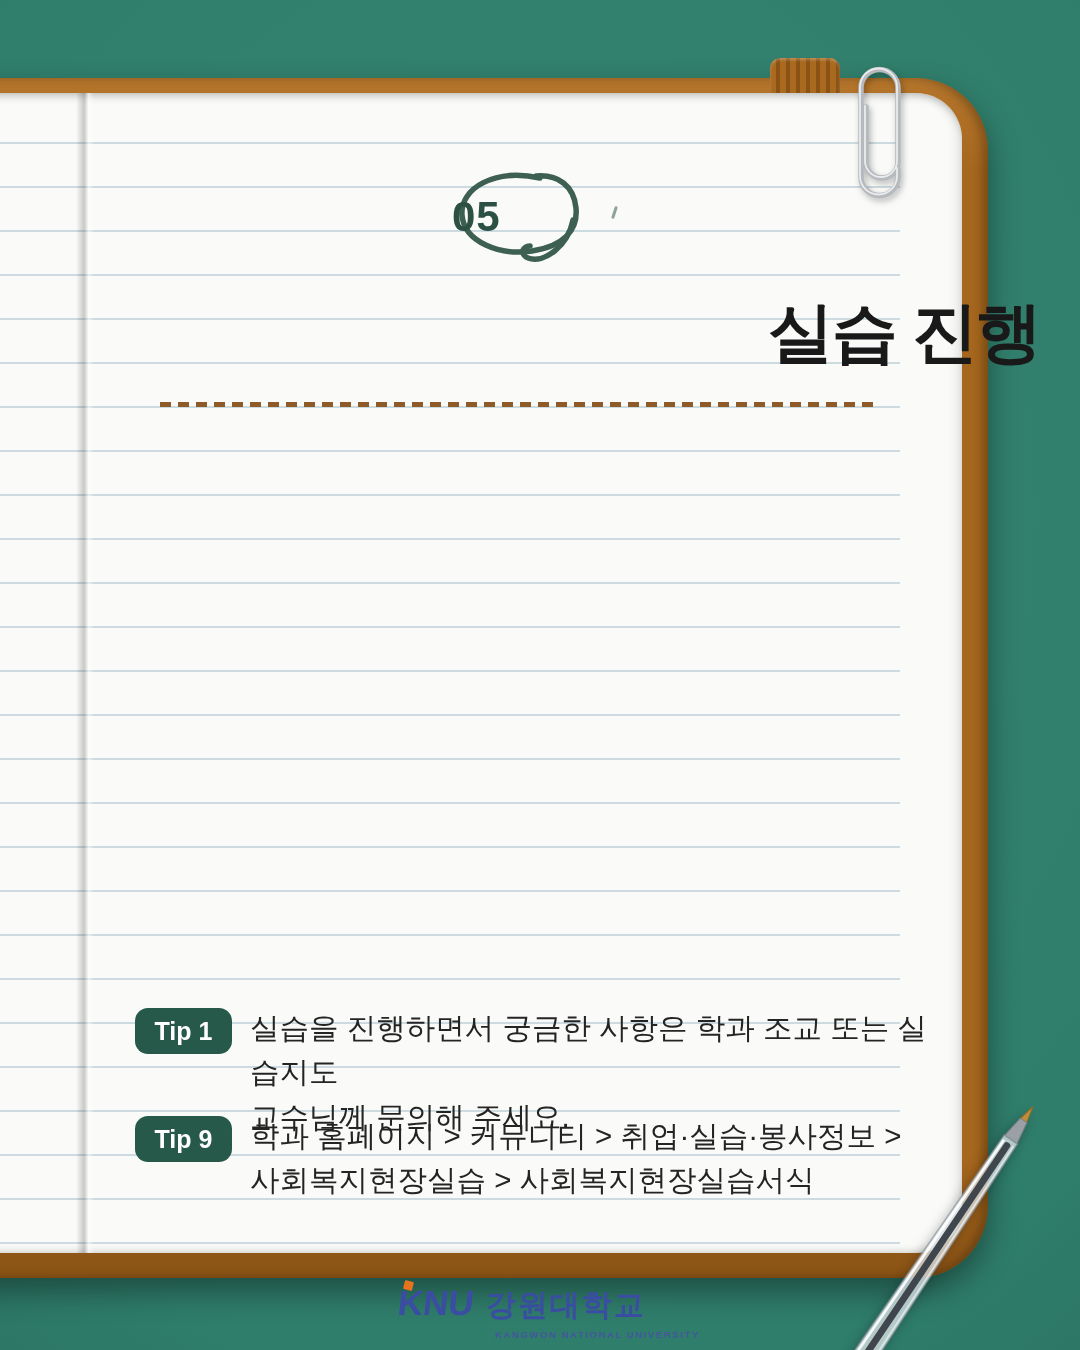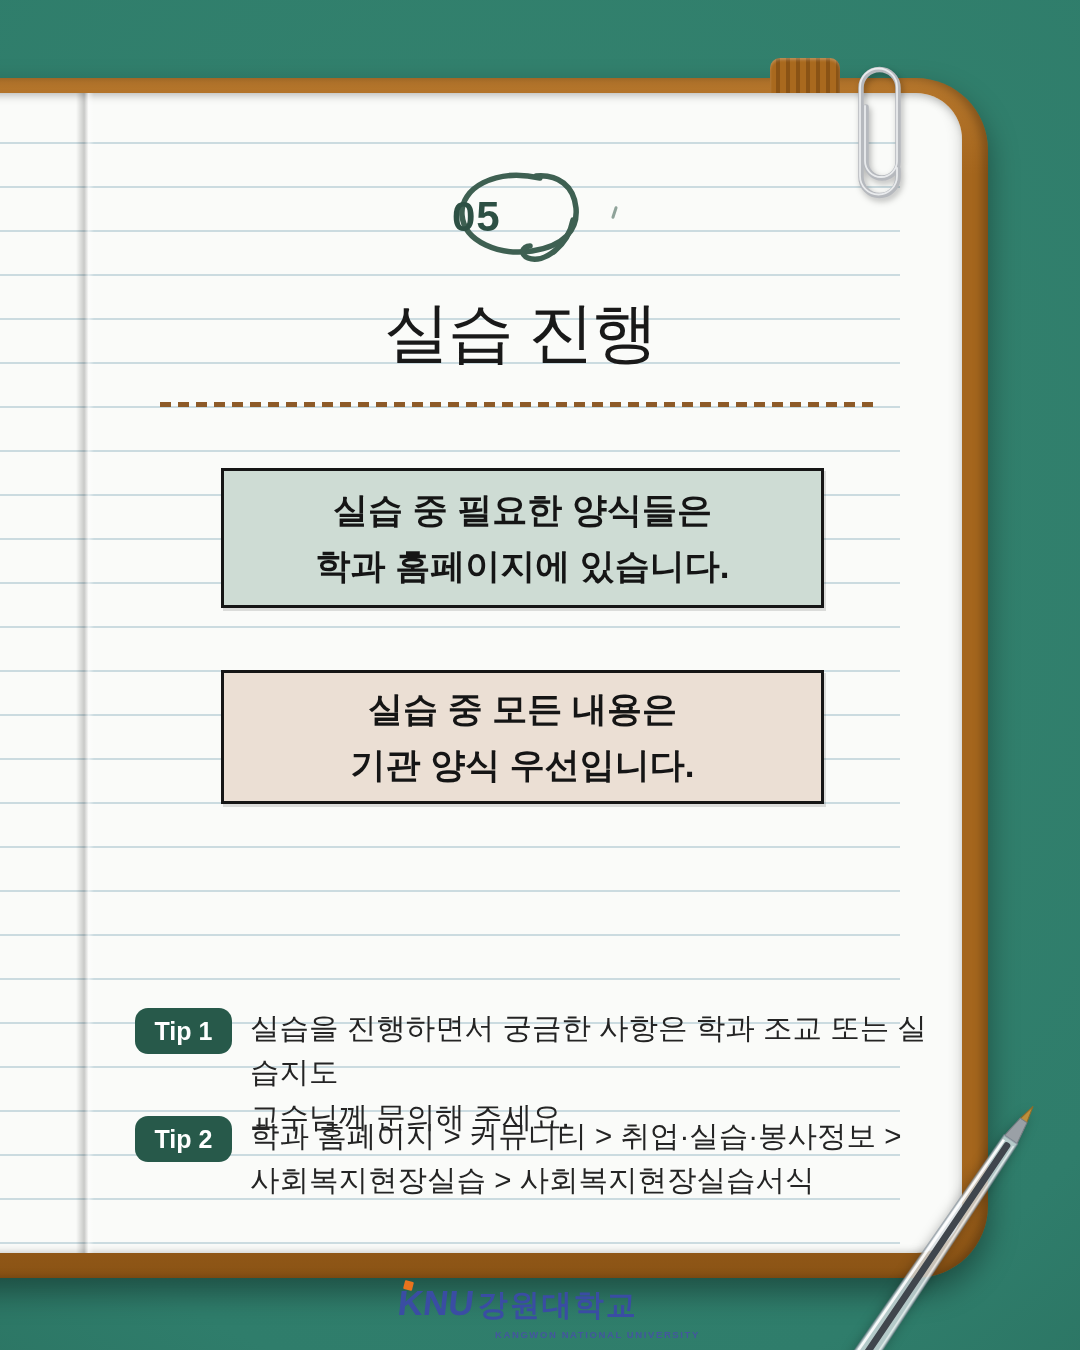--- a/index.html
+++ b/index.html
@@ -28,22 +28,22 @@
   .page-fold{position:absolute;left:76px;top:93px;width:18px;height:1160px;z-index:4;
     background:linear-gradient(90deg,rgba(0,0,0,0) 0%,rgba(0,0,0,.20) 45%,rgba(255,255,255,.5) 70%,rgba(0,0,0,0) 100%);}
 
   
   .content{position:absolute;left:0;top:0;width:1040px;height:1350px;z-index:5;}
   .badge-svg{position:absolute;left:430px;top:160px;overflow:visible;}
   .badge-number{position:absolute;left:452px;top:193px;width:128px;text-align:left;
     font-size:42px;font-weight:bold;color:#2d5044;letter-spacing:1px;}
   .tiny-mark{position:absolute;left:613px;top:206px;width:3px;height:13px;background:#6b8579;
     border-radius:2px;transform:rotate(18deg);opacity:.75;}
-  .page-title{position:absolute;left:0;top:288px;width:1040px;text-align:center;
-    font-size:66px;font-weight:400;color:#191919;letter-spacing:-2px;}
+  .page-title{position:absolute;left:0;top:288px;width:1040px;text-align:right;
+    font-size:66px;font-weight:700;color:#191919;letter-spacing:-2px;}
   .divider{position:absolute;left:160px;top:402px;width:718px;height:5px;
     background:repeating-linear-gradient(90deg,#8d5a28 0 11px,transparent 11px 18px);}
 
   .notice-box{position:absolute;left:221px;width:597px;border:3px solid #161616;
     display:flex;flex-direction:column;align-items:center;justify-content:center;
     font-size:35px;font-weight:800;color:#151515;line-height:1.6;text-align:center;
     box-shadow:2px 3px 0 rgba(0,0,0,.12);}
   .box-forms{top:468px;height:134px;background:#cedcd4;}
   .box-priority{top:670px;height:128px;background:#ebdfd4;}
 
@@ -59,21 +59,21 @@
     filter:drop-shadow(2px 3px 3px rgba(0,0,0,.28));}
   .pen{position:absolute;left:830px;top:1080px;z-index:7;overflow:visible;
     filter:drop-shadow(-4px 6px 6px rgba(0,0,0,.30));}
 
   
   .logo{position:absolute;left:398px;top:1283px;z-index:2;color:#3a4da3;}
   .logo-row{display:flex;align-items:baseline;}
   .logo-mark{position:absolute;left:6px;top:-2px;width:9px;height:9px;background:#e8731d;
     border-radius:1px;transform:rotate(14deg);}
   .logo-acronym{font-size:35px;font-weight:900;transform:skewX(-6deg);letter-spacing:0px;color:#3a4da3;}
-  .logo-korean{font-size:30px;font-weight:800;margin-left:4px;color:#3a4da3;letter-spacing:2px;}
+  .logo-korean{font-size:30px;font-weight:800;margin-left:12px;color:#3a4da3;letter-spacing:2px;}
   .logo-subtext{font-size:9.5px;font-weight:bold;letter-spacing:1.6px;color:#44569f;margin:3px 12px 0 97px;}
 </style>
 </head>
 <body>
 
 <div class="stage">
 
   <div class="cover"></div>
   <div class="pen-loop"></div>
   <div class="paper"></div>
@@ -85,40 +85,32 @@
       <path d="M 110 18 C 65 8, 30 28, 32 55 C 34 82, 70 96, 102 91
                C 134 86, 148 70, 146 48 C 144 26, 128 14, 106 16" fill="none" stroke="#3e6052" stroke-width="5.5" stroke-linecap="round"></path>
       <path d="M 143 60 C 138 86, 114 104, 98 98 C 90 95, 92 86, 100 86" fill="none" stroke="#3e6052" stroke-width="5.5" stroke-linecap="round"></path>
     </svg>
     <div class="badge-number">05</div>
     <div class="tiny-mark"></div>
 
     <div class="page-title">실습 진행</div>
     <div class="divider"></div>
 
-    <div class="notice-box box-forms">
-      <div>실습 중 필요한 양식들은</div>
-      <div>학과 홈페이지에 있습니다.</div>
-    </div>
 
-    <div class="notice-box box-priority">
-      <div>실습 중 모든 내용은</div>
-      <div>기관 양식 우선입니다.</div>
-    </div>
 
     <div class="tip-row tip-1">
       <div class="tip-badge">Tip 1</div>
       <div class="tip-text">
         <div>실습을 진행하면서 궁금한 사항은 학과 조교 또는 실습지도</div>
         <div>교수님께 문의해 주세요.</div>
       </div>
     </div>
 
     <div class="tip-row tip-2">
-      <div class="tip-badge">Tip 2</div>
+      <div class="tip-badge">Tip 9</div>
       <div class="tip-text">
         <div>학과 홈페이지 &gt; 커뮤니티 &gt; 취업·실습·봉사정보 &gt;</div>
         <div>사회복지현장실습 &gt; 사회복지현장실습서식</div>
       </div>
     </div>
 
   </div>
 
   <svg class="paperclip" width="70" height="155" viewBox="0 0 70 155">
     <path d="M 21 55 L 21 110 A 16 16 0 0 0 53 110 L 53 36 A 18.5 18.5 0 0 0 16 36

